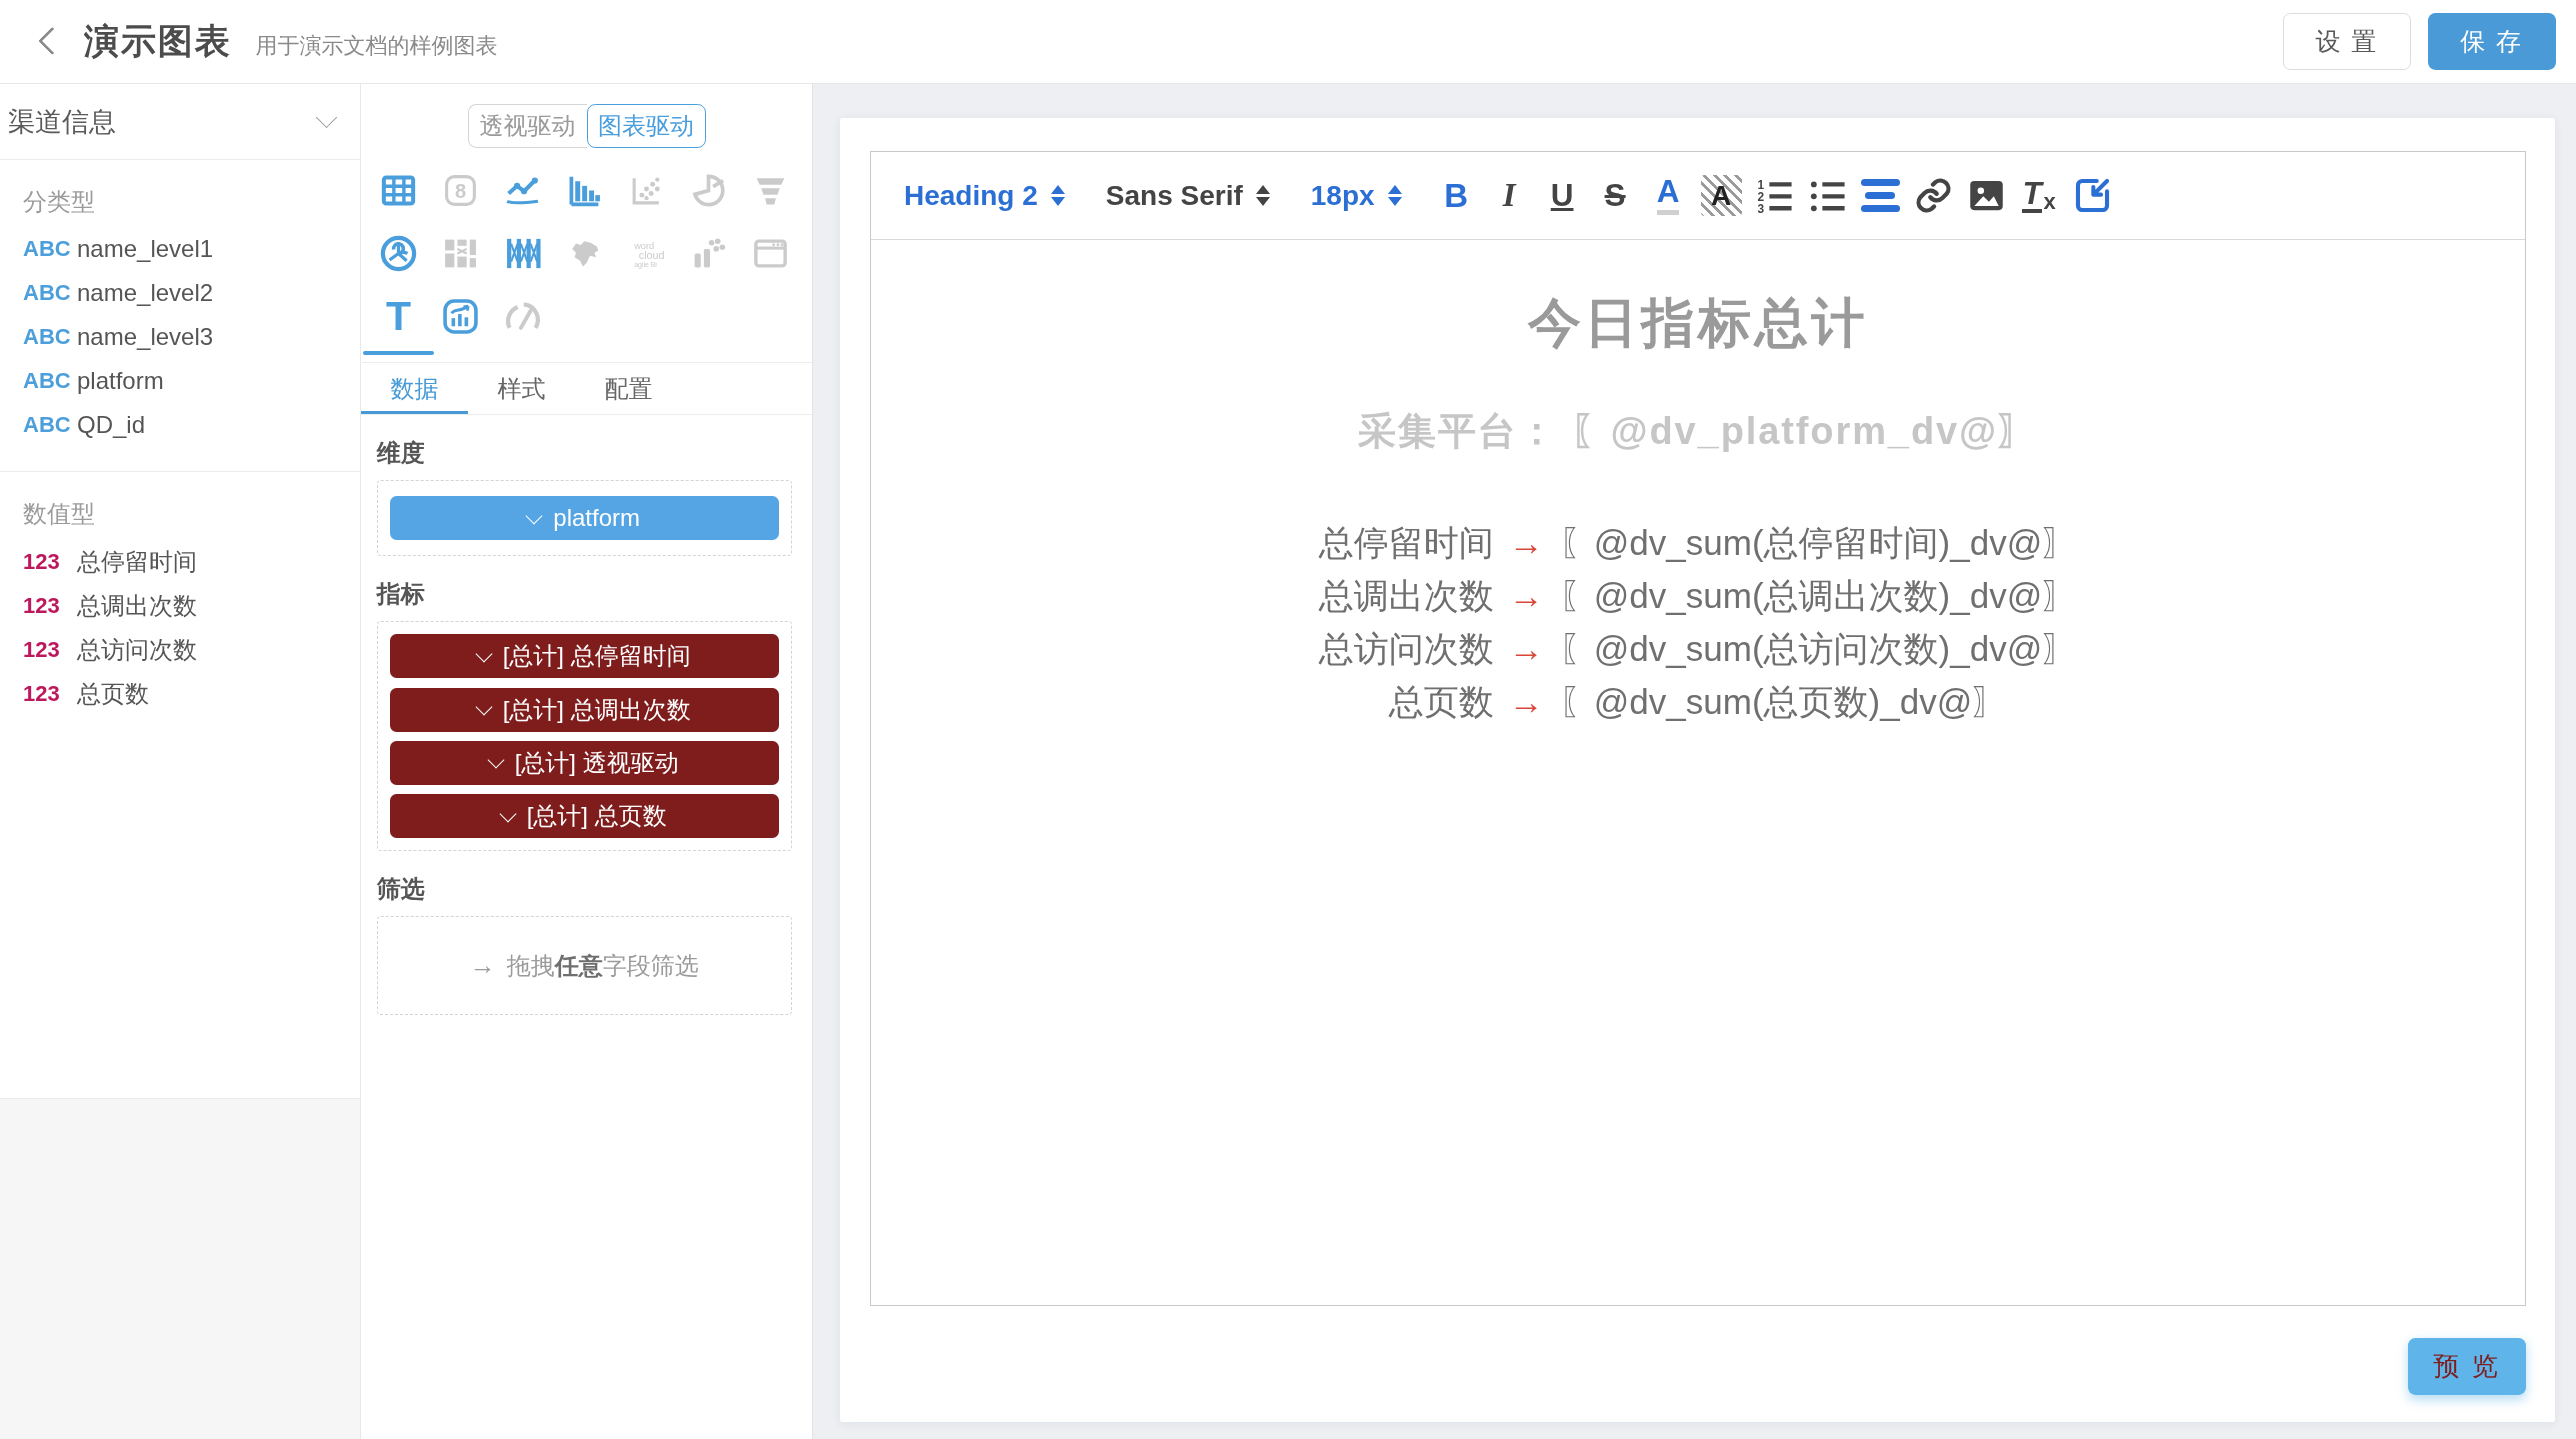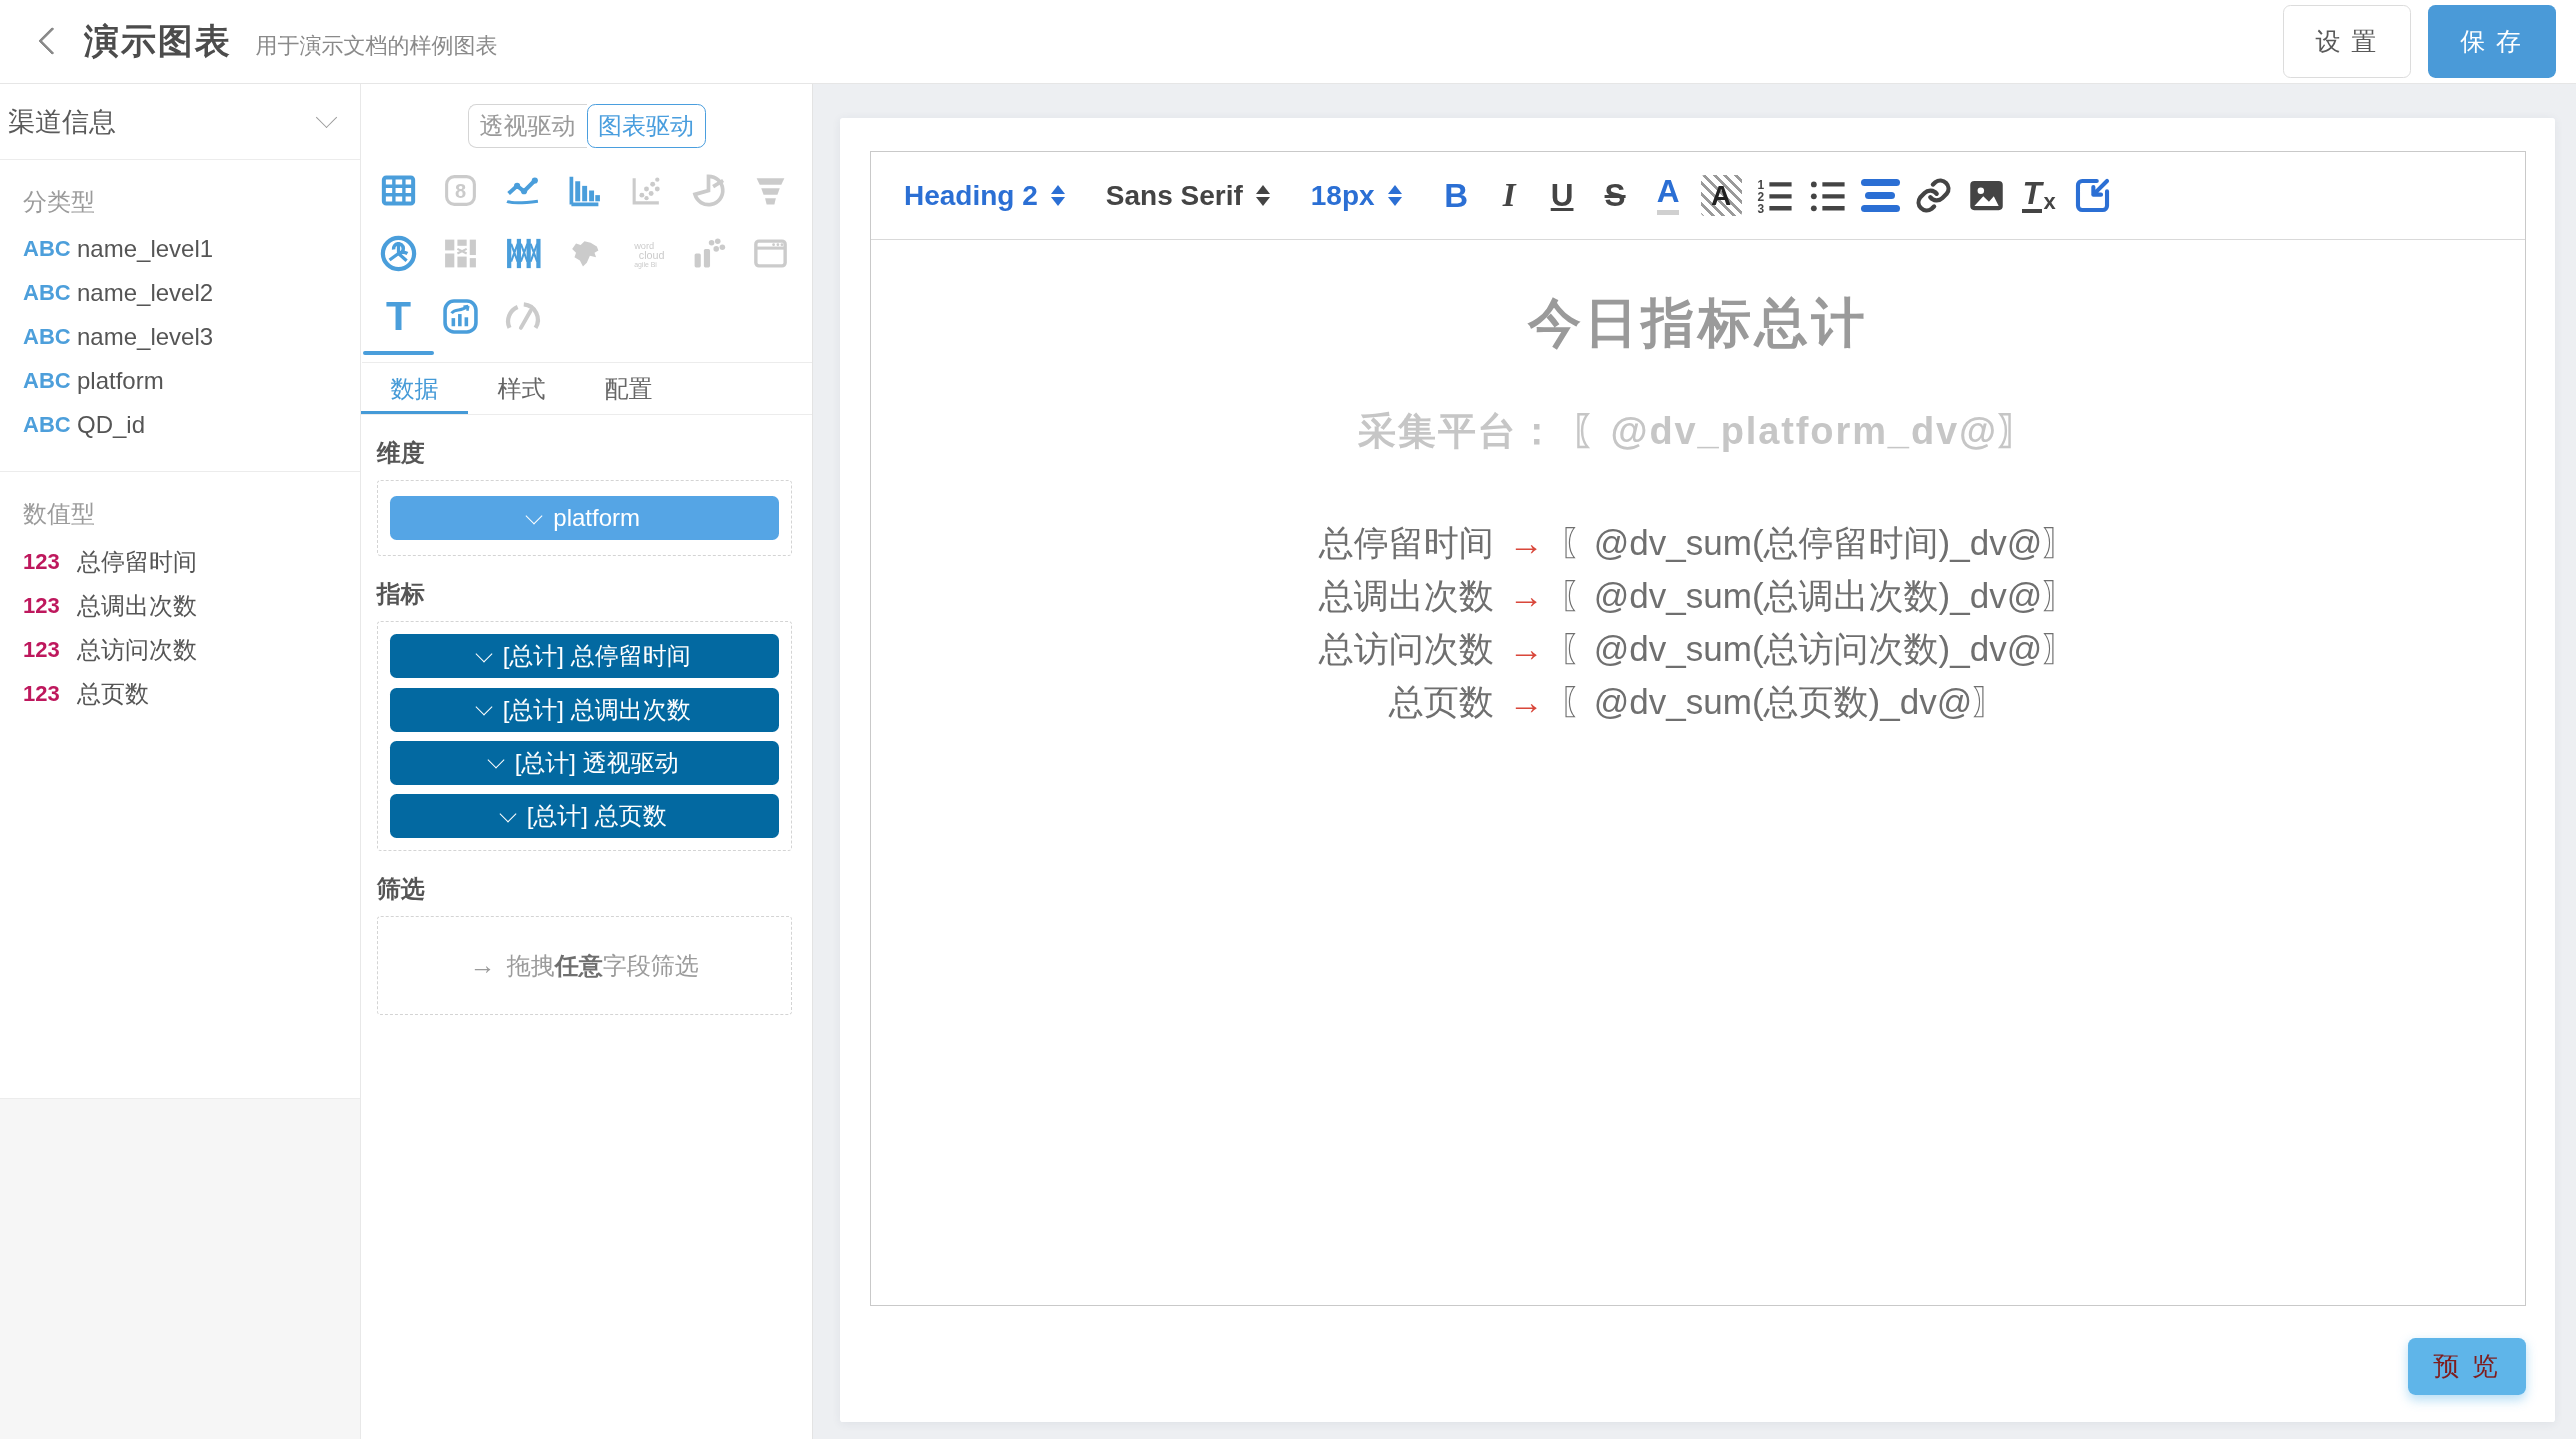--- a/index.html
+++ b/index.html
@@ -6,21 +6,21 @@
   html,body { width:2576px; height:1440px; overflow:hidden; }
   body { font-family:"Liberation Sans","DejaVu Sans",sans-serif; background:#edeff2; color:#555; }
 
   
   .header { height:84px; background:#fff; border-bottom:0.9px solid #e6e6e6; display:flex; align-items:center; padding:0 20.4px 0 28px; position:relative; z-index:5; }
   .back { width:41px; height:41px; display:flex; align-items:center; justify-content:center; cursor:pointer; }
   .back i { width:20.4px; height:20.4px; border-left:3.7px solid #8a8a8a; border-bottom:3.7px solid #8a8a8a; transform:rotate(45deg); border-radius:1.9px; display:block; margin-left:7.4px; }
   .h-title { font-size:35px; font-weight:700; color:#4c4c4c; margin-left:15px; letter-spacing:1.9px; }
   .h-sub { font-size:22px; color:#8a8a8a; margin-left:24px; margin-top:9.3px; }
   .h-spacer { flex:1; }
-  .btn { height:73px; width:128px; border-radius:7.4px; font-size:25px; display:flex; align-items:center; justify-content:center; cursor:pointer; letter-spacing:1.9px; }
+  .btn { height:57px; width:128px; border-radius:7.4px; font-size:25px; display:flex; align-items:center; justify-content:center; cursor:pointer; letter-spacing:1.9px; }
   .btn-settings { background:#fff; border:1.9px solid #dcdcdc; color:#595959; margin-right:16.7px; }
   .btn-save { background:#4a9ad8; color:#fff; border:none; }
 
   
   .cols { display:flex; height:1356px; }
 
   
   .sidebar { width:361px; background:#fff; border-right:0.9px solid #e8e8e8; position:relative; flex:none; }
   .ds-head { height:76px; display:flex; align-items:center; padding:0 26px 0 8px; cursor:pointer; border-bottom:0.9px solid #ececec; }
   .ds-head .nm { font-size:27px; color:#5a5a5a; flex:1; }
@@ -55,21 +55,21 @@
   .tab { width:107px; height:51px; display:flex; align-items:center; justify-content:center; font-size:24px; color:#666; cursor:pointer; position:relative; }
   .tab.active { color:#459ad7; }
   .tab.active::after { content:""; position:absolute; left:0; right:0; bottom:0; height:3.7px; background:#459ad7; }
 
   .panel-body { padding:0 20.4px 0 15.8px; }
   .grp-label { font-size:24px; color:#555; font-weight:600; margin:22px 0 11px; }
   .dash-box { border:1.9px dashed #d4d4d4; border-radius:3.7px; padding:12px; }
   .pill { height:44px; border-radius:6.5px; display:flex; align-items:center; justify-content:center; color:#fff; font-size:24px; cursor:pointer; }
   .pill + .pill { margin-top:9.3px; }
   .pill-dim { background:#55a5e5; }
-  .pill-met { background:#0369a1; }
+  .pill-met { background:#7f1d1d; }
   .pill .pv { width:12px; height:12px; border-left:1.9px solid #fff; border-bottom:1.9px solid #fff; transform:rotate(-45deg); margin:-5.6px 13px 0 0; }
   .dim-box { padding:15px 12px; }
   .filter-box { height:99px; display:flex; align-items:center; justify-content:center; font-size:24px; color:#9b9b9b; }
   .filter-box .fb { font-weight:700; color:#6e6e6e; }
   .filter-arrow { margin-right:11px; font-size:26px; }
 
   
   .main { flex:1; background:#edeff2; padding:34px 21px 17.6px 27px; }
   .card { background:#fff; border-radius:2.8px; height:1304px; box-shadow:0 1.9px 9.3px rgba(40,60,90,.07); padding:33px 29px 0 30px; display:flex; flex-direction:column; }
   .editor { border:1.9px solid #c9c9c9; height:1155px; display:flex; flex-direction:column; background:#fff; }

